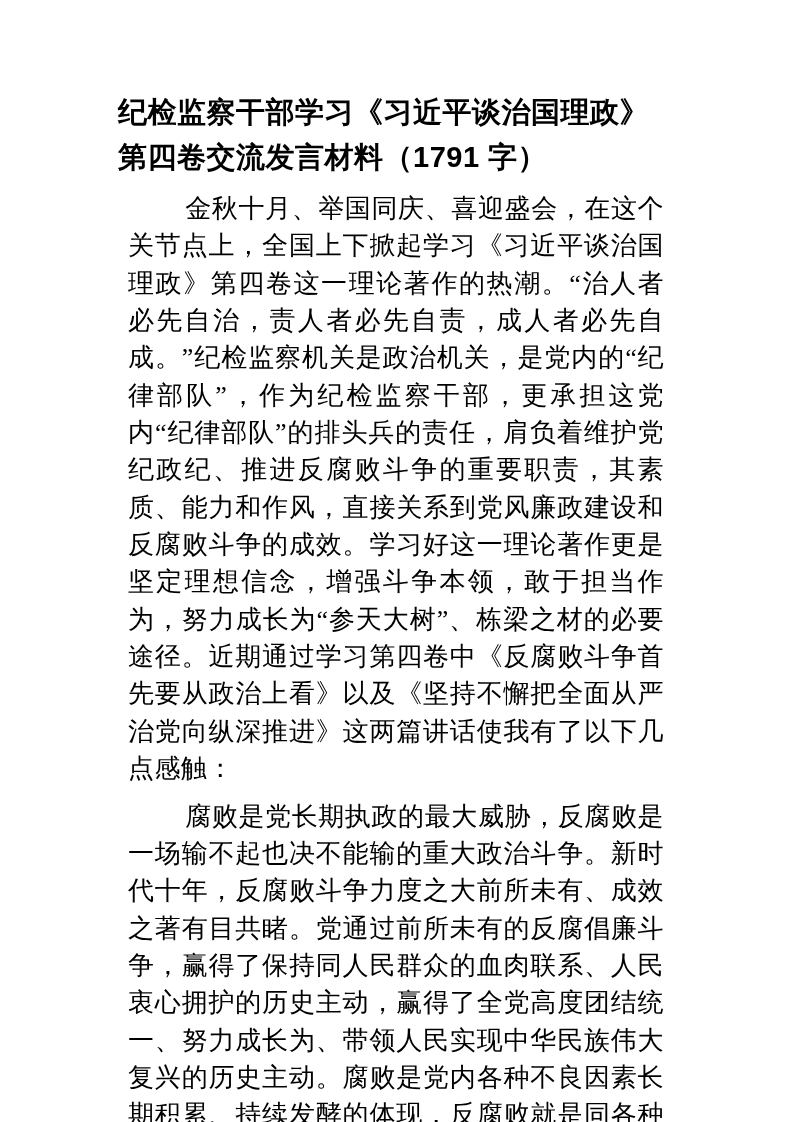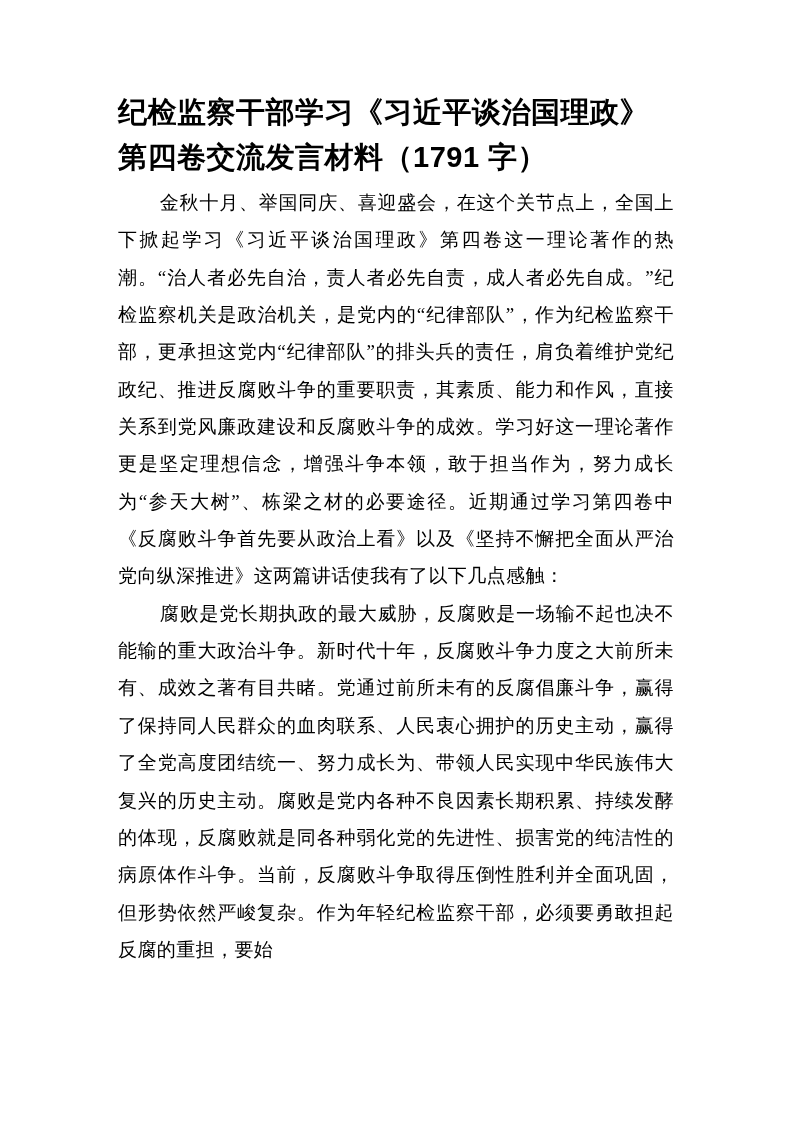--- a/index.html
+++ b/index.html
@@ -28,23 +28,23 @@
     font-size: 29px;
     line-height: 45px;
     letter-spacing: 0.5px;
     color: #000000;
     text-align: left;
   }
   .doc-body {
     margin-top: 4px;
   }
   .para {
-    margin: 0;
+    margin: 10px;
     font-family: "Liberation Serif", "DejaVu Serif", serif;
-    font-size: 19px;
+    font-size: 26px;
     line-height: 37.35px;
     letter-spacing: 0.4px;
     color: #000000;
     text-align: justify;
     text-justify: inter-ideograph;
     text-indent: 2.2em;
     word-break: break-all;
   }
 </style>
 </head>

